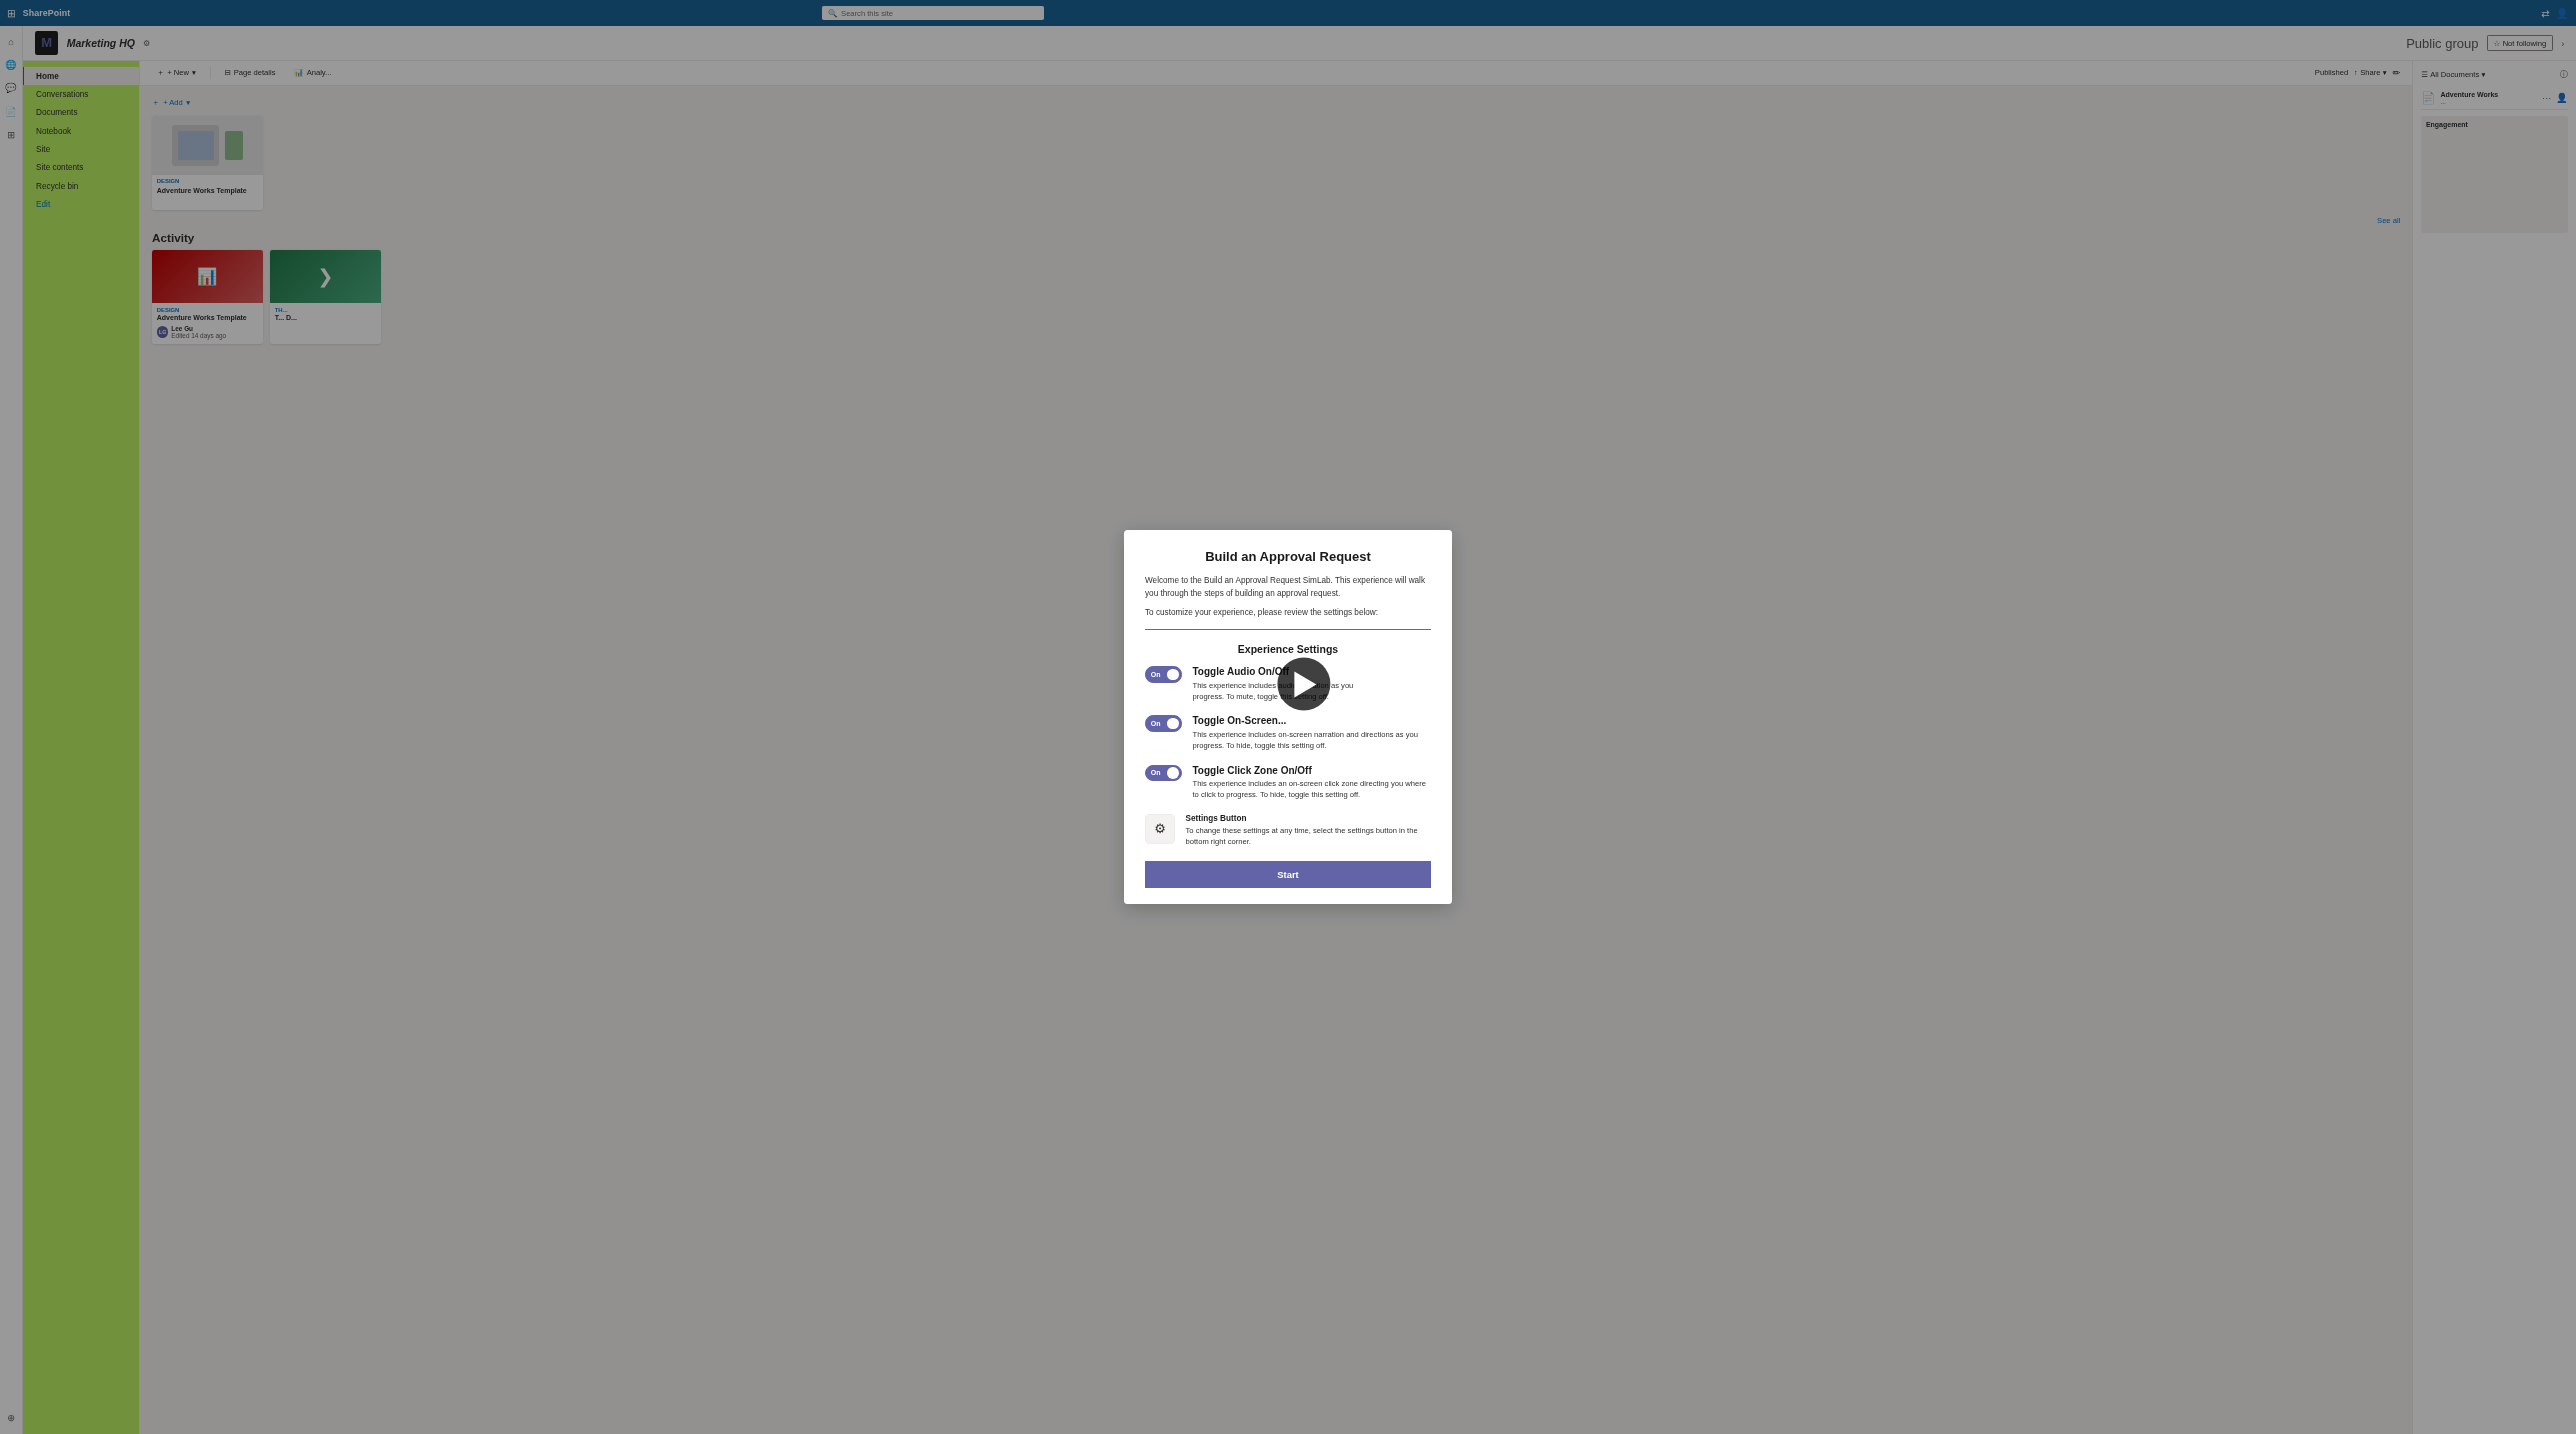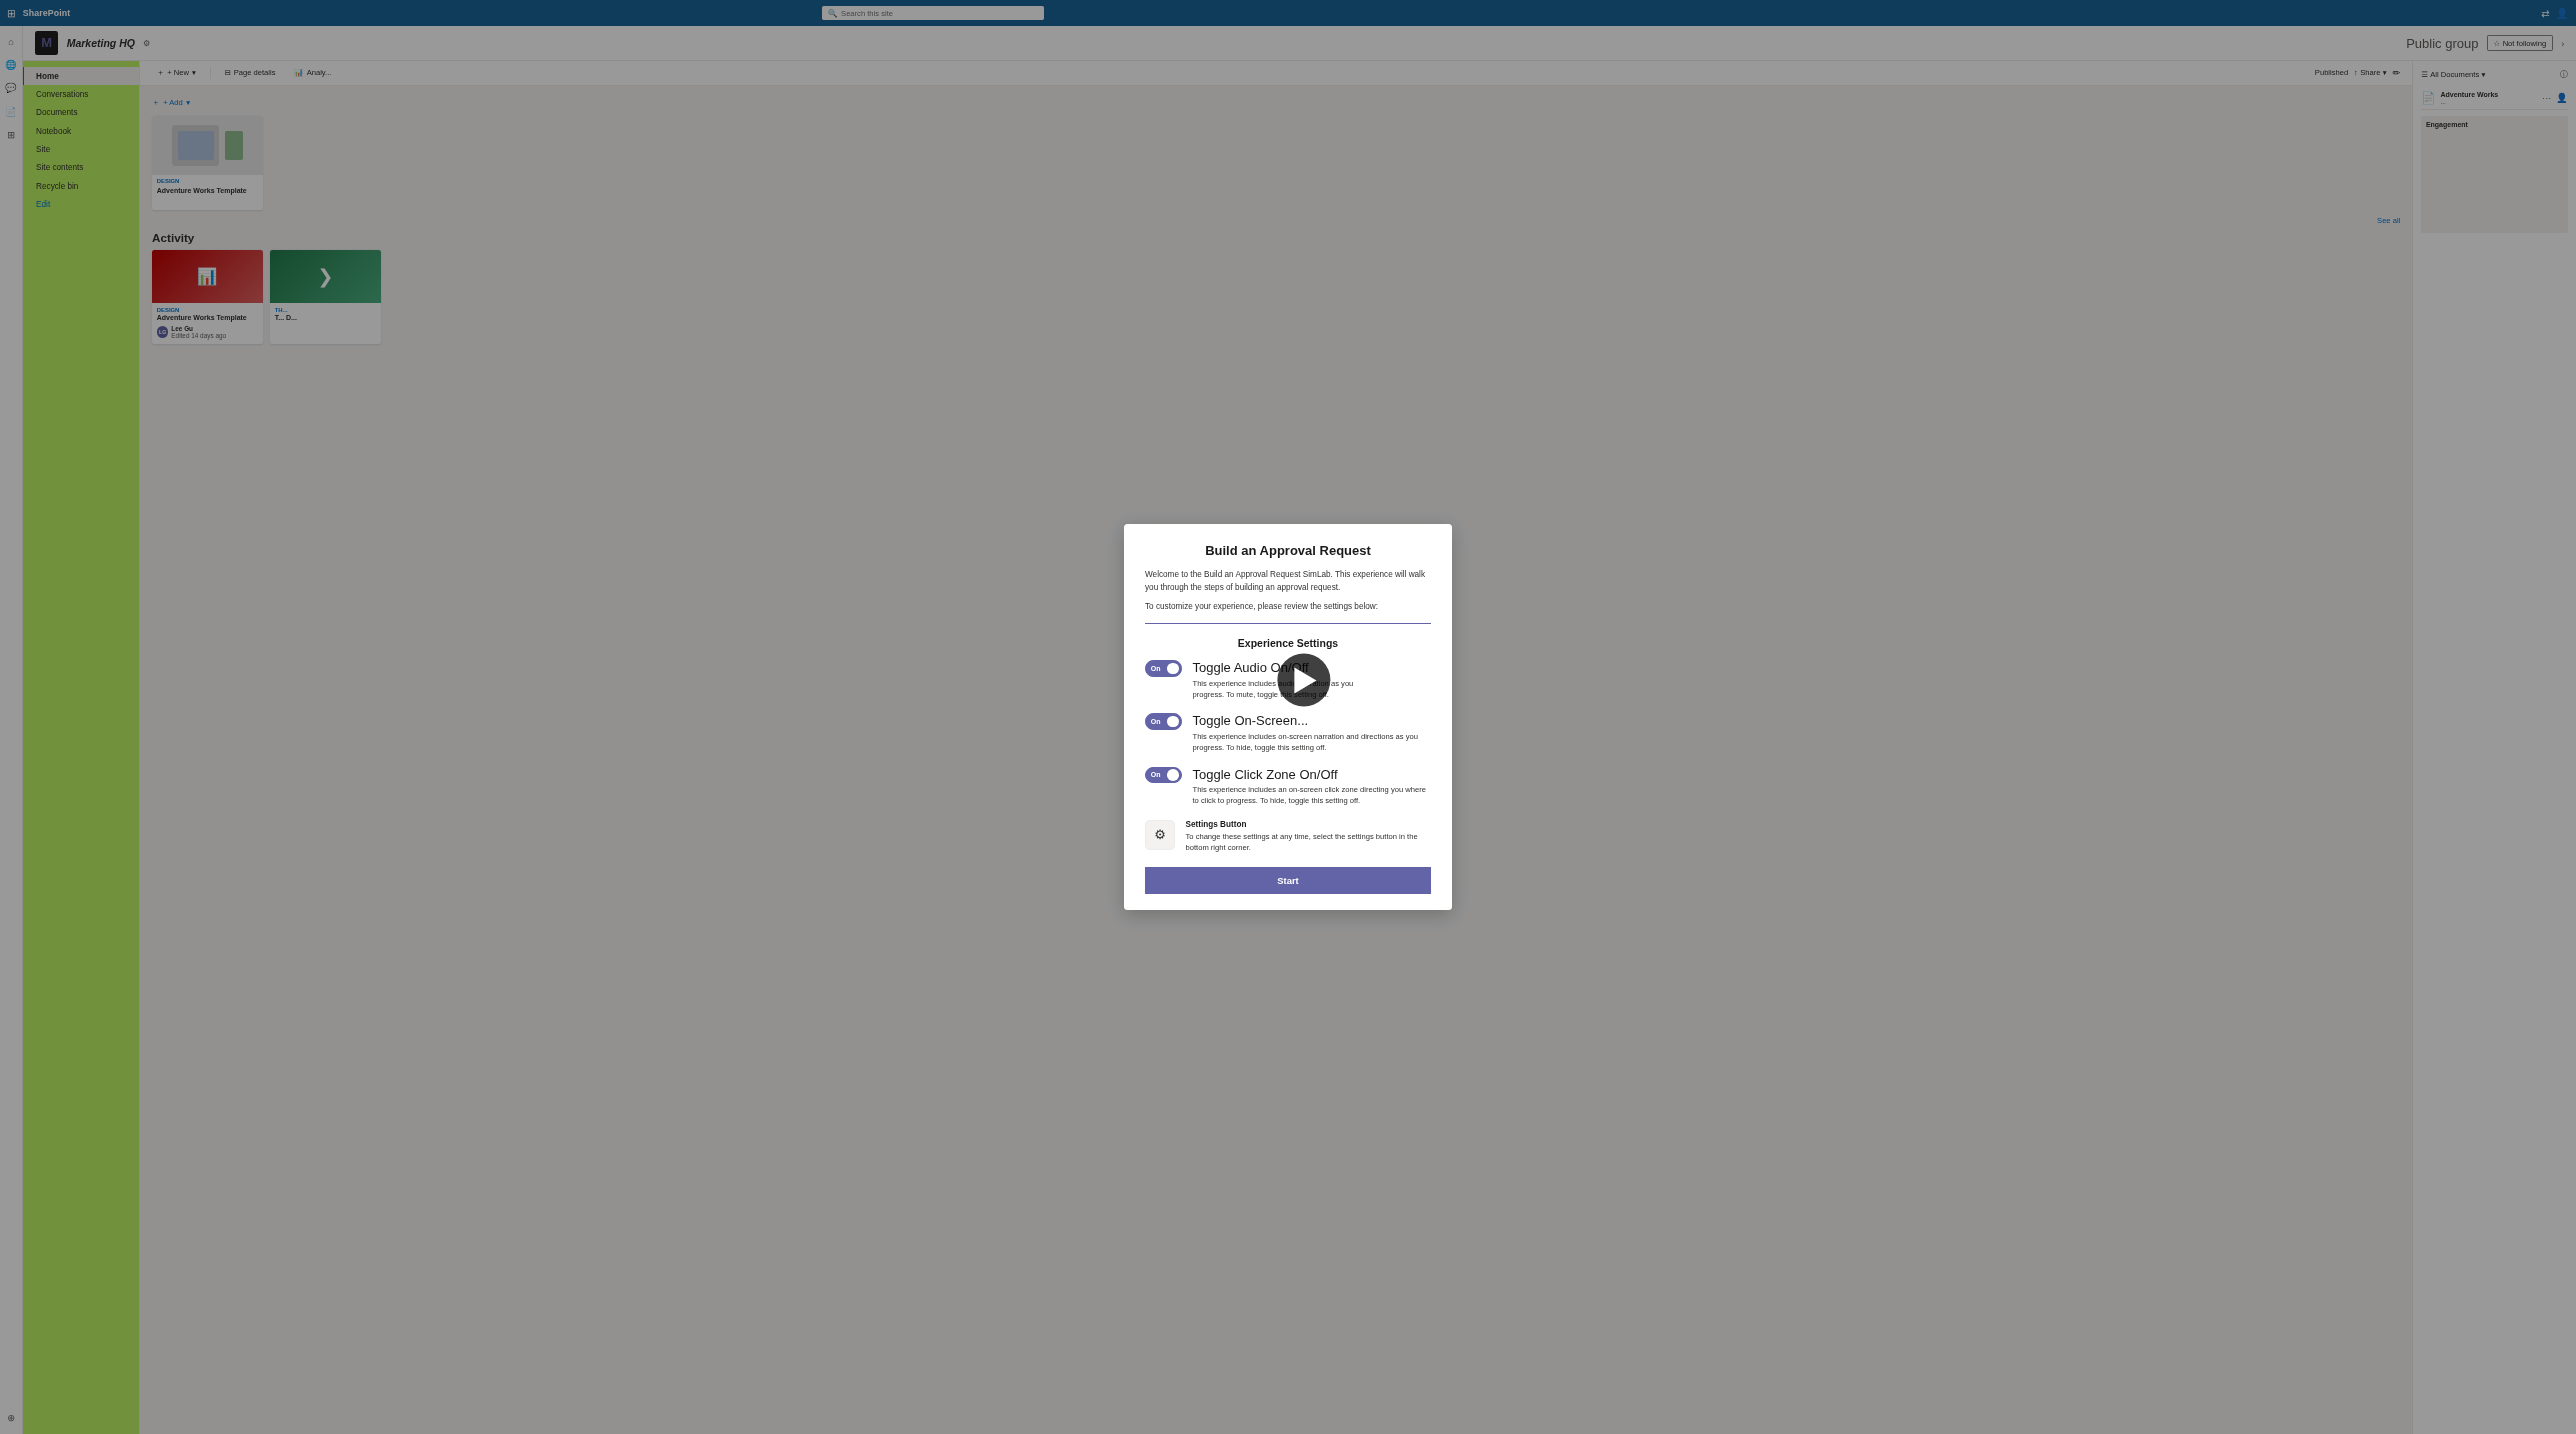--- a/index.html
+++ b/index.html
@@ -203,21 +203,21 @@
     }
     .toggle-btn.on { background: #6264a7; }
     .toggle-btn-label {
       position: absolute; left: 4.7px; font-size: 7px; font-weight: 700;
       color: #fff; user-select: none;
     }
     .toggle-knob {
       position: absolute; right: 2.3px; width: 11.7px; height: 11.7px;
       background: #fff; border-radius: 50%;
     }
-    .toggle-info-title { font-size: 13px; font-weight: 400; color: #1a1a1a; margin-bottom: 2.3px; }
+    .toggle-info-title { font-size: 10px; font-weight: 700; color: #1a1a1a; margin-bottom: 2.3px; }
     .toggle-info-desc { font-size: 7.6px; color: #323130; line-height: 1.5; }
 
     
     .settings-row { display: flex; align-items: flex-start; gap: 10.5px; margin-bottom: 13px; }
     .settings-icon-box {
       width: 30px; height: 30px; border-radius: 4.7px; background: #f3f2f1;
       border: 0.6px solid #edebe9; display: flex; align-items: center; justify-content: center;
       font-size: 13px; color: #323130; flex-shrink: 0;
     }
     .settings-info-title { font-size: 8.2px; font-weight: 700; color: #1a1a1a; margin-bottom: 2.3px; }

